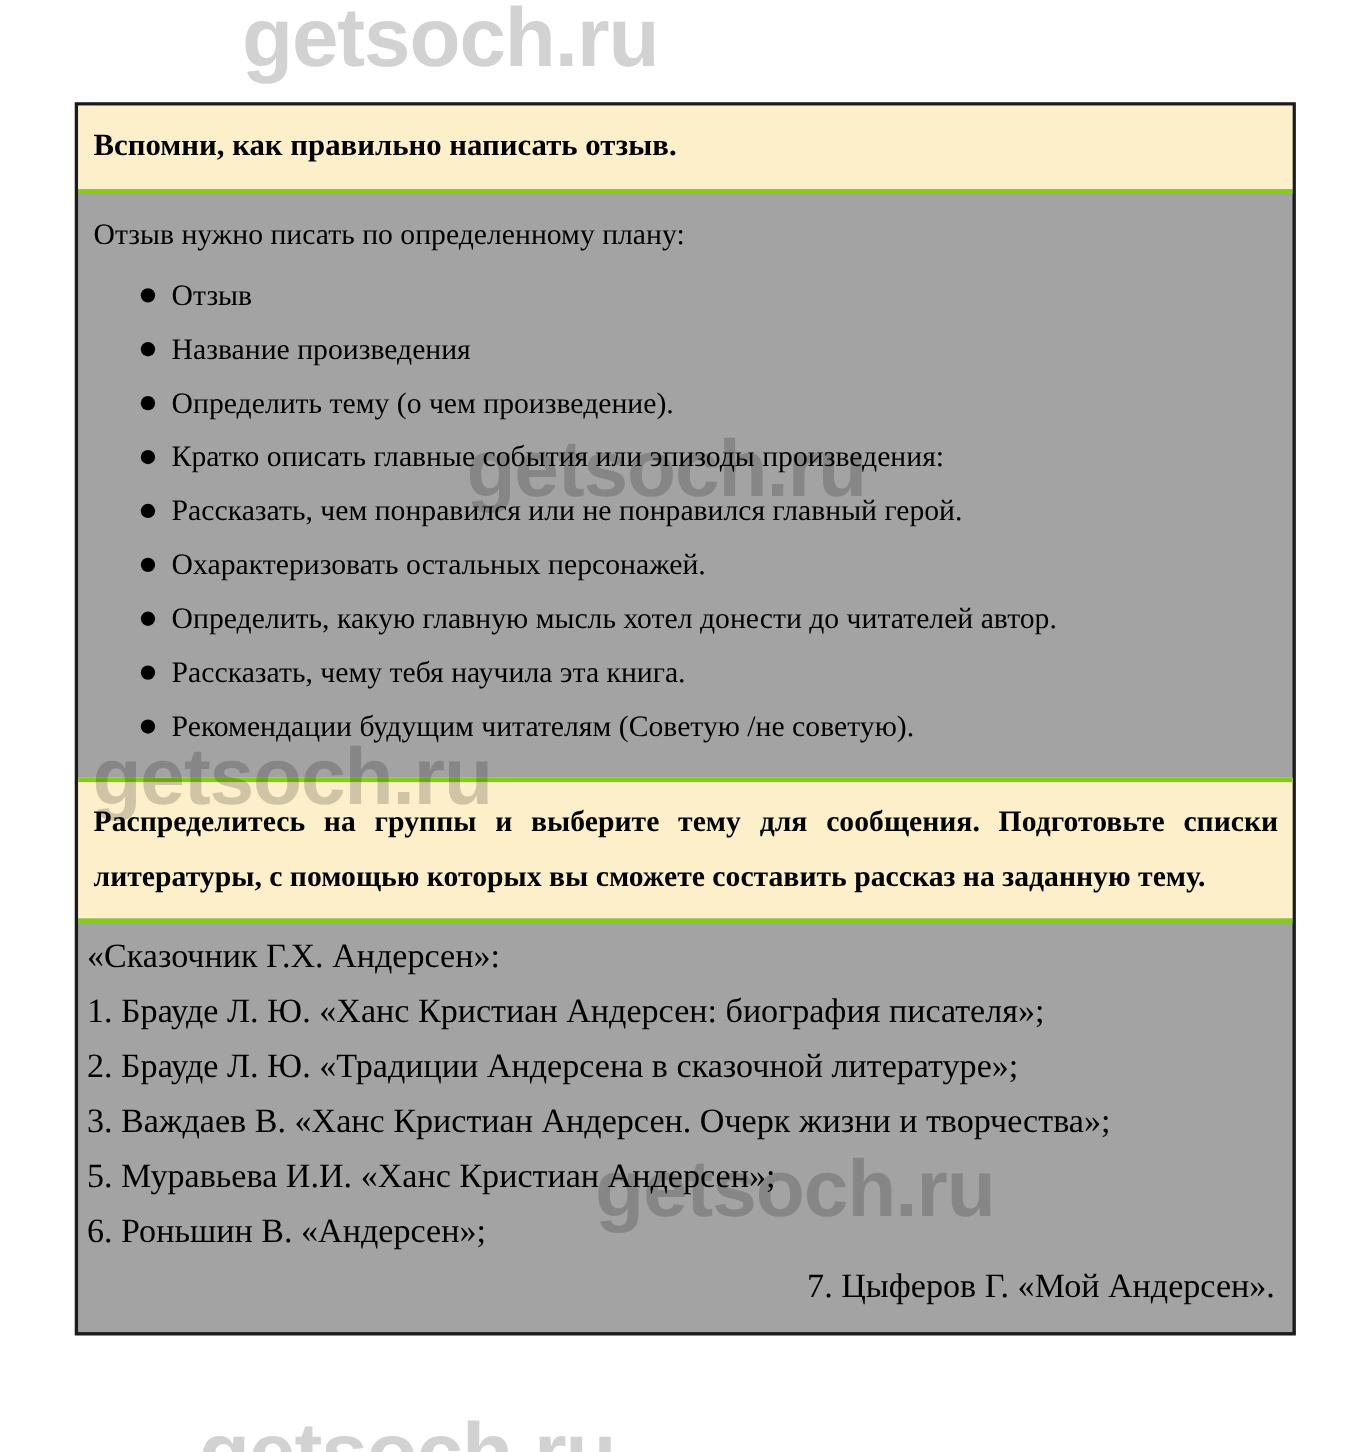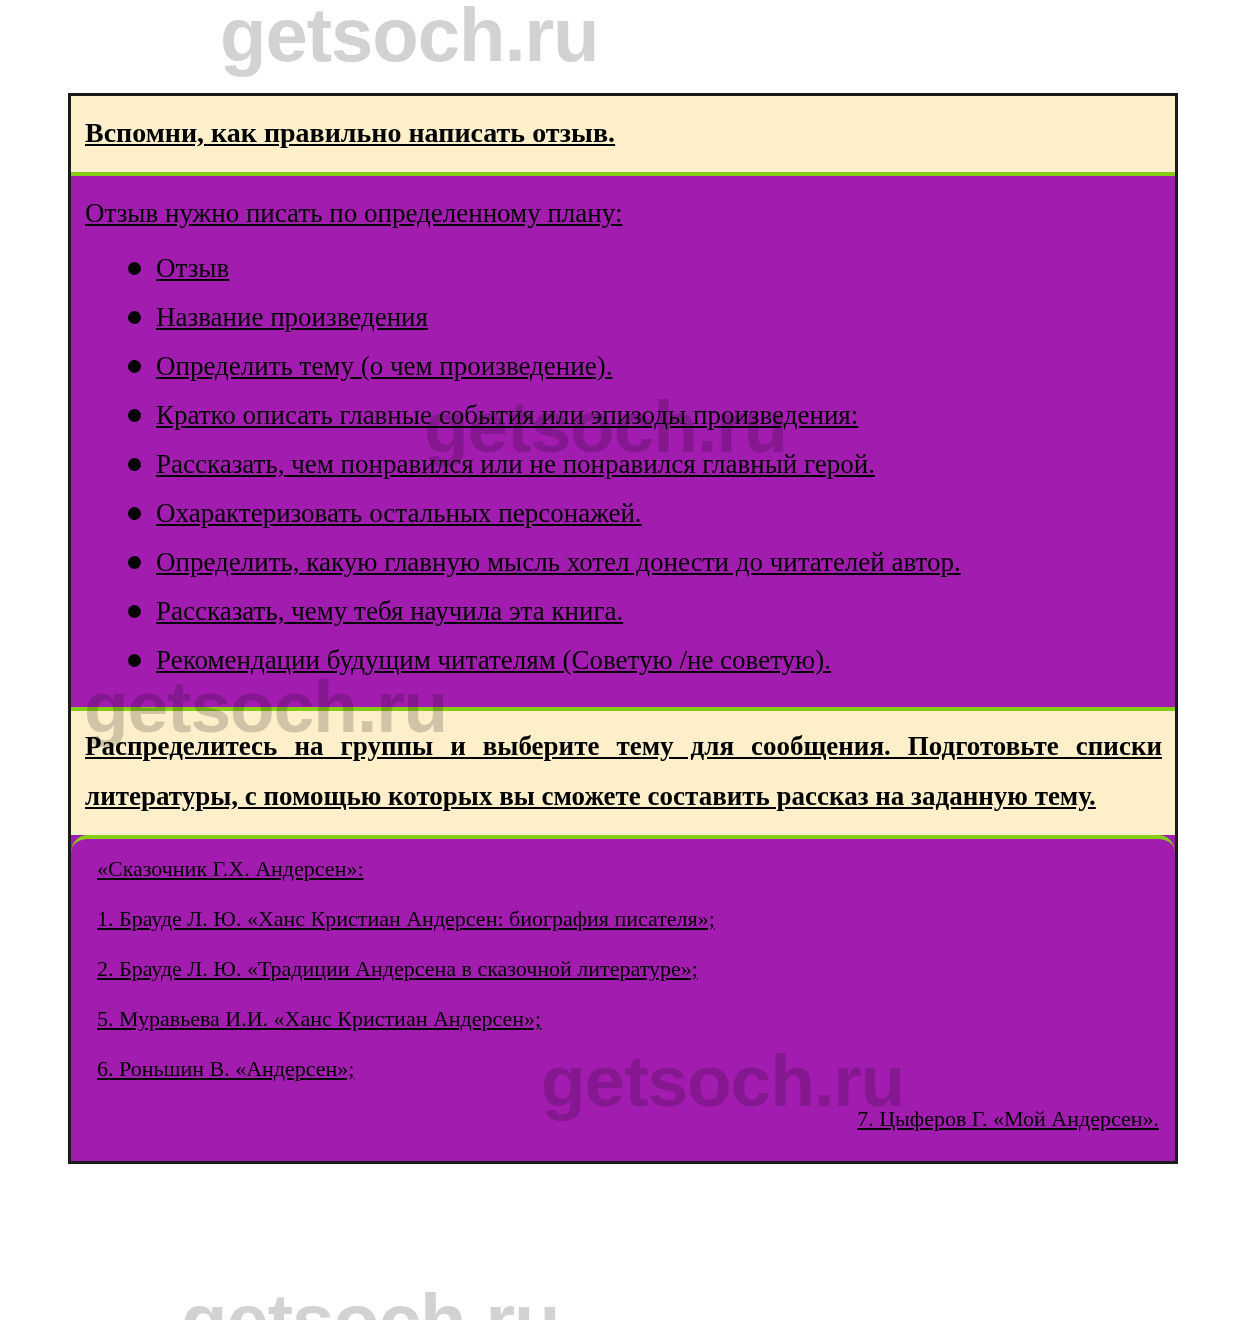--- a/index.html
+++ b/index.html
@@ -37,22 +37,21 @@
   .wm4 { left: 541px; top: 1044px; }
   .wm5 { left: 181px; top: 1284px; font-size: 76px; }
 
   
   .doc-table {
     position: absolute;
     left: 68px;
     top: 93px;
     width: 1104px;
     border: 3px solid #1b1b1b;
-    background: #a21caf;
-    text-decoration: underline;
+    background: #a3a3a3;
   }
   .row { box-sizing: border-box; }
   .row + .row { border-top: 4px solid #84cc16; }
 
   .row.highlight {
     background: #fcefca;
   }
 
   
   .t { position: relative; z-index: 2; }
@@ -102,23 +101,22 @@
     font-weight: bold;
   }
   .row-3 .task-text {
     margin: 0;
     line-height: 50px;
     text-align: justify;
   }
 
   
   .row-4 {
-    padding: 16px 16px 14px 26px;
-    font-size: 22px;
-    border-radius: 17px;
+    padding: 16px 16px 14px 8px;
+    font-size: 31px;
   }
   .row-4 p {
     margin: 0 0 22px 0;
     line-height: 28px;
   }
   .row-4 p:last-child { margin-bottom: 14px; text-align: right; }
 </style>
 </head>
 <body>
 
@@ -150,18 +148,19 @@
   </div>
 
   <div class="row row-3 highlight">
     <p class="task-text t">Распределитесь на группы и выберите тему для сообщения. Подготовьте списки литературы, с помощью которых вы сможете составить рассказ на заданную тему.</p>
   </div>
 
   <div class="row row-4">
     <p class="t">«Сказочник Г.Х. Андерсен»:</p>
     <p class="t">1. Брауде Л. Ю. «Ханс Кристиан Андерсен: биография писателя»;</p>
     <p class="t">2. Брауде Л. Ю. «Традиции Андерсена в сказочной литературе»;</p>
+    <p class="t">3. Важдаев В. «Ханс Кристиан Андерсен. Очерк жизни и творчества»;</p>
     <p class="t">5. Муравьева И.И. «Ханс Кристиан Андерсен»;</p>
     <p class="t">6. Роньшин В. «Андерсен»;</p>
     <p class="t">7. Цыферов Г. «Мой Андерсен».</p>
   </div>
 
 </div>
 
 </body></html>

